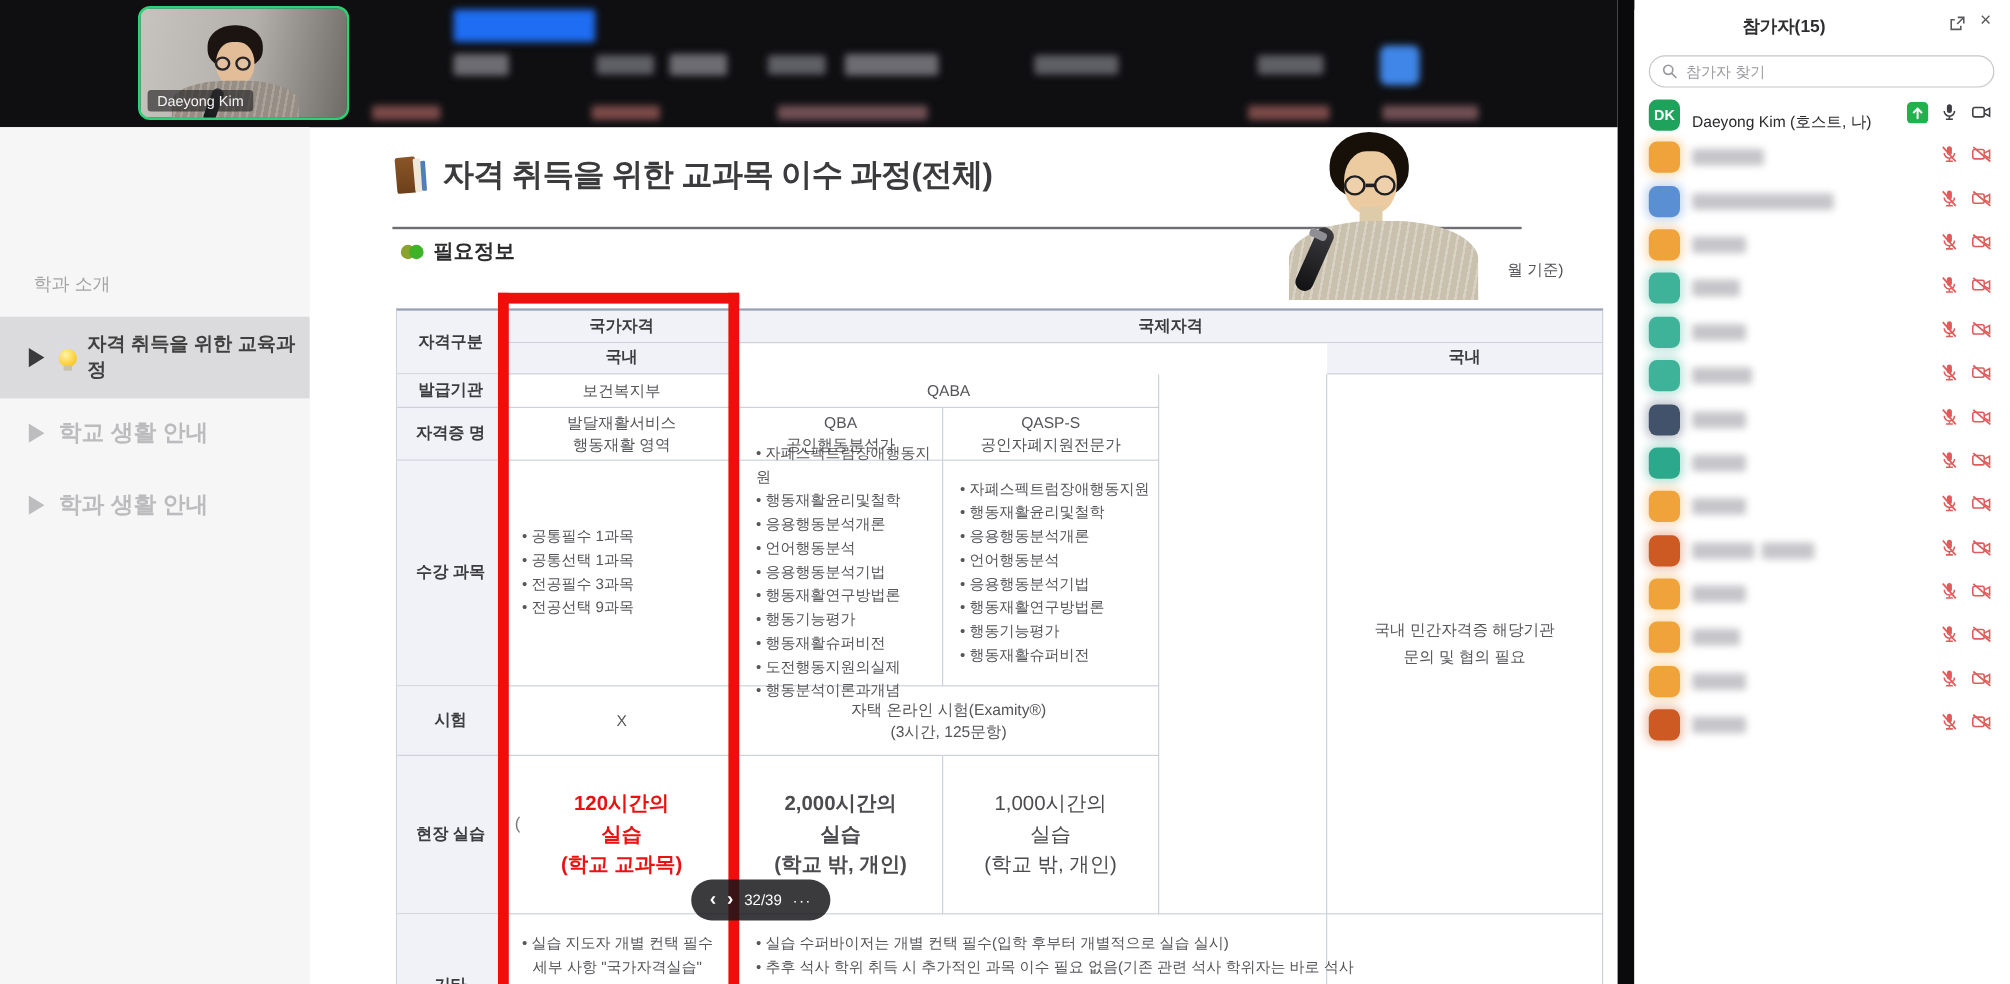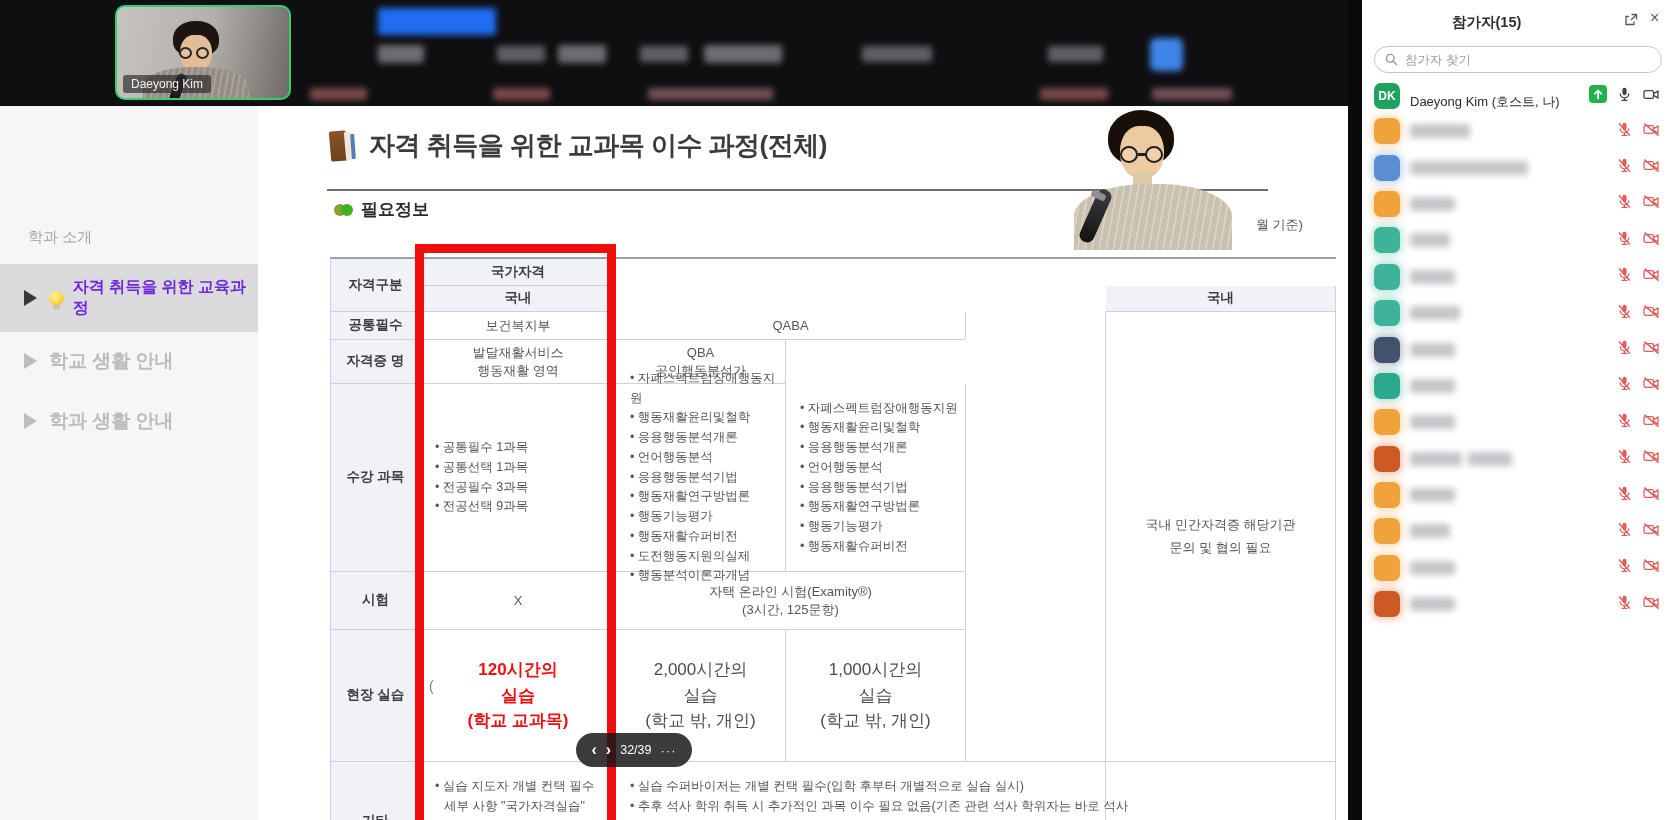--- a/index.html
+++ b/index.html
@@ -29,21 +29,21 @@
   
   #screen{left:0;top:106px;width:1348px;height:714px;background:#ffffff;z-index:1;}
   #sidebar{left:0;top:106px;width:258px;height:714px;background:#f6f6f7;z-index:2;}
   #sb-section{left:28px;top:228px;font-size:15px;color:#a4a4a6;z-index:3;}
   #sb-active{left:0;top:264px;width:258px;height:68px;background:#dbdbdd;z-index:3;display:flex;align-items:center;padding-left:24px;}
   .tri{width:0;height:0;border-top:8px solid transparent;border-bottom:8px solid transparent;border-left:13px solid #3a3a3c;margin-right:12px;}
   .tri.dim{border-left-color:#bdbdbf;}
   .bulb{width:15px;height:15px;border-radius:50%;margin-right:9px;position:relative;
         background:radial-gradient(circle at 38% 32%,#fff3a6,#fcd23a 58%,#eeb327);}
   .bulb:after{content:"";position:absolute;left:4px;bottom:-3px;width:7px;height:4px;background:#c9c2b0;border-radius:1px;}
-  #sb-active .lbl{font-size:16px;font-weight:bold;color:#6d28d9;}
+  #sb-active .lbl{font-size:16px;font-weight:bold;color:#404040;}
   .sb-item{z-index:3;display:flex;align-items:center;font-size:19px;font-weight:bold;color:#bcbcbe;}
 
   
   #title-row{left:327px;top:128px;z-index:3;display:flex;align-items:center;}
   .books{position:relative;width:30px;height:34px;margin-right:12px;}
   .bk1{position:absolute;left:3px;top:2px;width:17px;height:30px;background:linear-gradient(#8a5527,#6d401b);border-radius:2px;transform:rotate(-5deg);}
   .bk2{position:absolute;left:18px;top:3px;width:6px;height:28px;background:#efe8da;border-radius:1px;transform:rotate(-5deg);}
   .bk3{position:absolute;left:24px;top:5px;width:4px;height:25px;background:#4f7fb5;border-radius:1px;transform:rotate(-4deg);}
   #slide-title{font-size:26px;font-weight:bold;color:#3b3b3d;letter-spacing:-0.5px;}
   #title-line{left:327px;top:189px;width:941px;height:1.5px;background:#6d6d72;z-index:2;}
@@ -184,54 +184,57 @@
         <i class="d1"></i>
         <i class="d2"></i>
       </span>
     <span id="heading">필요정보</span>
   </div>
   <div class="abs" id="datefrag">월 기준)</div>
 
   <div class="abs" id="tbl">
     <div class="cell hd" style="grid-column:1;grid-row:1/span 2;">자격구분</div>
     <div class="cell hd" style="grid-column:2;grid-row:1;">국가자격</div>
+    <div class="cell hd" style="grid-column:3/span 4;grid-row:1;">국제자격</div>
     <div class="cell hd" style="grid-column:2;grid-row:2;">국내</div>
     <div class="cell hd" style="grid-column:6;grid-row:2;">국내</div>
 
-    <div class="cell hd" style="grid-column:1;grid-row:3;">공통필수</div>
+    <div class="cell hd" style="grid-column:1;grid-row:3;">발급기관</div>
     <div class="cell" style="grid-column:2;grid-row:3;">보건복지부</div>
     <div class="cell" style="grid-column:3/span 2;grid-row:3;">QABA</div>
     <div class="cell" style="grid-column:5;grid-row:3/span 5;"></div>
     <div class="cell notecell" style="grid-column:6;grid-row:3/span 5;">국내 민간자격증 해당기관
 문의 및 협의 필요</div>
 
     <div class="cell hd" style="grid-column:1;grid-row:4;">자격증 명</div>
     <div class="cell" style="grid-column:3;grid-row:4;">QBA
 공인행동분석가</div>
     <div class="cell" style="grid-column:2;grid-row:4;">발달재활서비스
 행동재활 영역</div>
+    <div class="cell" style="grid-column:4;grid-row:4;">QASP-S
+공인자폐지원전문가</div>
 
     <div class="cell hd" style="grid-column:1;grid-row:5;">수강 과목</div>
     <div class="cell listcell" style="grid-column:2;grid-row:5;"><div class="li-item">공통필수 1과목</div><div class="li-item">공통선택 1과목</div><div class="li-item">전공필수 3과목</div><div class="li-item">전공선택 9과목</div></div>
     <div class="cell listcell" style="grid-column:3;grid-row:5;"><div class="li-item">자폐스펙트럼장애행동지원</div><div class="li-item">행동재활윤리및철학</div><div class="li-item">응용행동분석개론</div><div class="li-item">언어행동분석</div><div class="li-item">응용행동분석기법</div><div class="li-item">행동재활연구방법론</div><div class="li-item">행동기능평가</div><div class="li-item">행동재활슈퍼비전</div><div class="li-item">도전행동지원의실제</div><div class="li-item">행동분석이론과개념</div></div>
     <div class="cell listcell" style="grid-column:4;grid-row:5;"><div class="li-item">자폐스펙트럼장애행동지원</div><div class="li-item">행동재활윤리및철학</div><div class="li-item">응용행동분석개론</div><div class="li-item">언어행동분석</div><div class="li-item">응용행동분석기법</div><div class="li-item">행동재활연구방법론</div><div class="li-item">행동기능평가</div><div class="li-item">행동재활슈퍼비전</div></div>
 
     <div class="cell hd" style="grid-column:1;grid-row:6;">시험</div>
     <div class="cell" style="grid-column:2;grid-row:6;">X</div>
     <div class="cell" style="grid-column:3/span 2;grid-row:6;">자택 온라인 시험(Examity®)
 (3시간, 125문항)</div>
 
     <div class="cell hd" style="grid-column:1;grid-row:7;">현장 실습</div>
     <div class="cell redcell" style="grid-column:2;grid-row:7;">
       <span class="stray">(</span>
       <span>120시간의
 실습
 (학교 교과목)</span>
     </div>
-    <div class="cell bigcell" style="grid-column:3;grid-row:7;">2,000시간의
+    <div class="cell bigcell" style="grid-column:3;grid-row:7;font-weight:bold;">2,000시간의
 실습
 (학교 밖, 개인)</div>
     <div class="cell bigcell" style="grid-column:4;grid-row:7;">1,000시간의
 실습
 (학교 밖, 개인)</div>
 
     <div class="cell hd" style="grid-column:1;grid-row:8;">기타</div>
     <div class="cell etccell" style="grid-column:2;grid-row:8;">
       <div class="etc-line b">실습 지도자 개별 컨택 필수</div>
       <div class="etc-line cont">세부 사항 "국가자격실습"</div>

